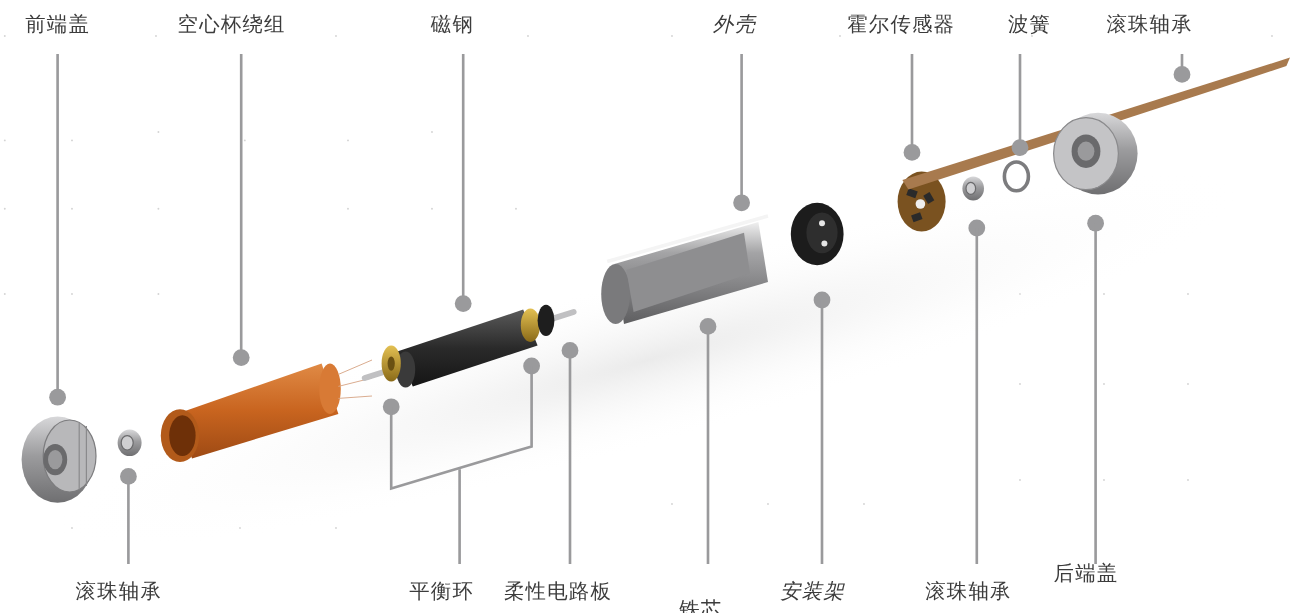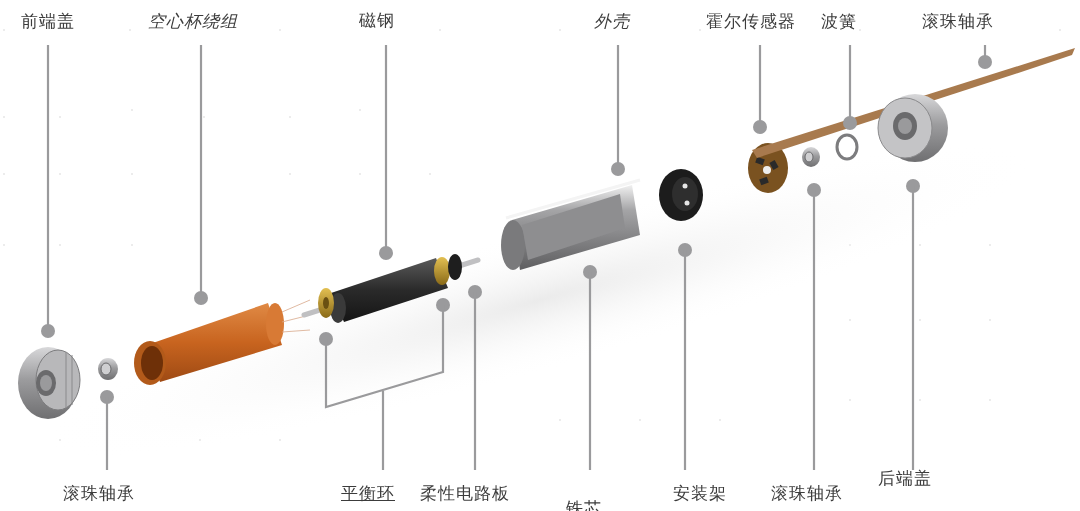--- a/index.html
+++ b/index.html
@@ -201,27 +201,27 @@
       <circle cx="685" cy="250" r="7" stroke="none"></circle>
         <line x1="685" y1="250" x2="685" y2="470"></line>
       <circle cx="814" cy="190" r="7" stroke="none"></circle>
         <line x1="814" y1="190" x2="814" y2="470"></line>
       <circle cx="913" cy="186" r="7" stroke="none"></circle>
         <line x1="913" y1="186" x2="913" y2="470"></line>
     </g>
   </svg>
 
   <div class="label" style="left:21px; top:11px;">前端盖</div>
-  <div class="label" style="left:148px; top:11px;font-style:italic;">空心杯绕组</div>
+  <div class="label" style="left:148px; top:11px;">空心杯绕组</div>
   <div class="label" style="left:359px; top:11px;font-family:Liberation Serif, serif;">磁钢</div>
   <div class="label" style="left:594px; top:11px;font-style:italic;">外壳</div>
   <div class="label" style="left:706px; top:11px;">霍尔传感器</div>
-  <div class="label" style="left:821px; top:11px;">波簧</div>
+  <div class="label" style="left:840px; top:11px;">波簧</div>
   <div class="label" style="left:922px; top:11px;">滚珠轴承</div>
 
   <div class="label" style="left:63px; top:483px;">滚珠轴承</div>
-  <div class="label" style="left:341px; top:483px;text-decoration:underline;">平衡环</div>
+  <div class="label" style="left:341px; top:483px;">平衡环</div>
   <div class="label" style="left:420px; top:483px;">柔性电路板</div>
   <div class="label" style="left:566px; top:498px;">铁芯</div>
-  <div class="label" style="left:673px; top:483px;">安装架</div>
+  <div class="label" style="left:650px; top:483px;font-style:italic;">安装架</div>
   <div class="label" style="left:771px; top:483px;">滚珠轴承</div>
   <div class="label" style="left:878px; top:468px;">后端盖</div>
 </div>
 
 </body></html>

